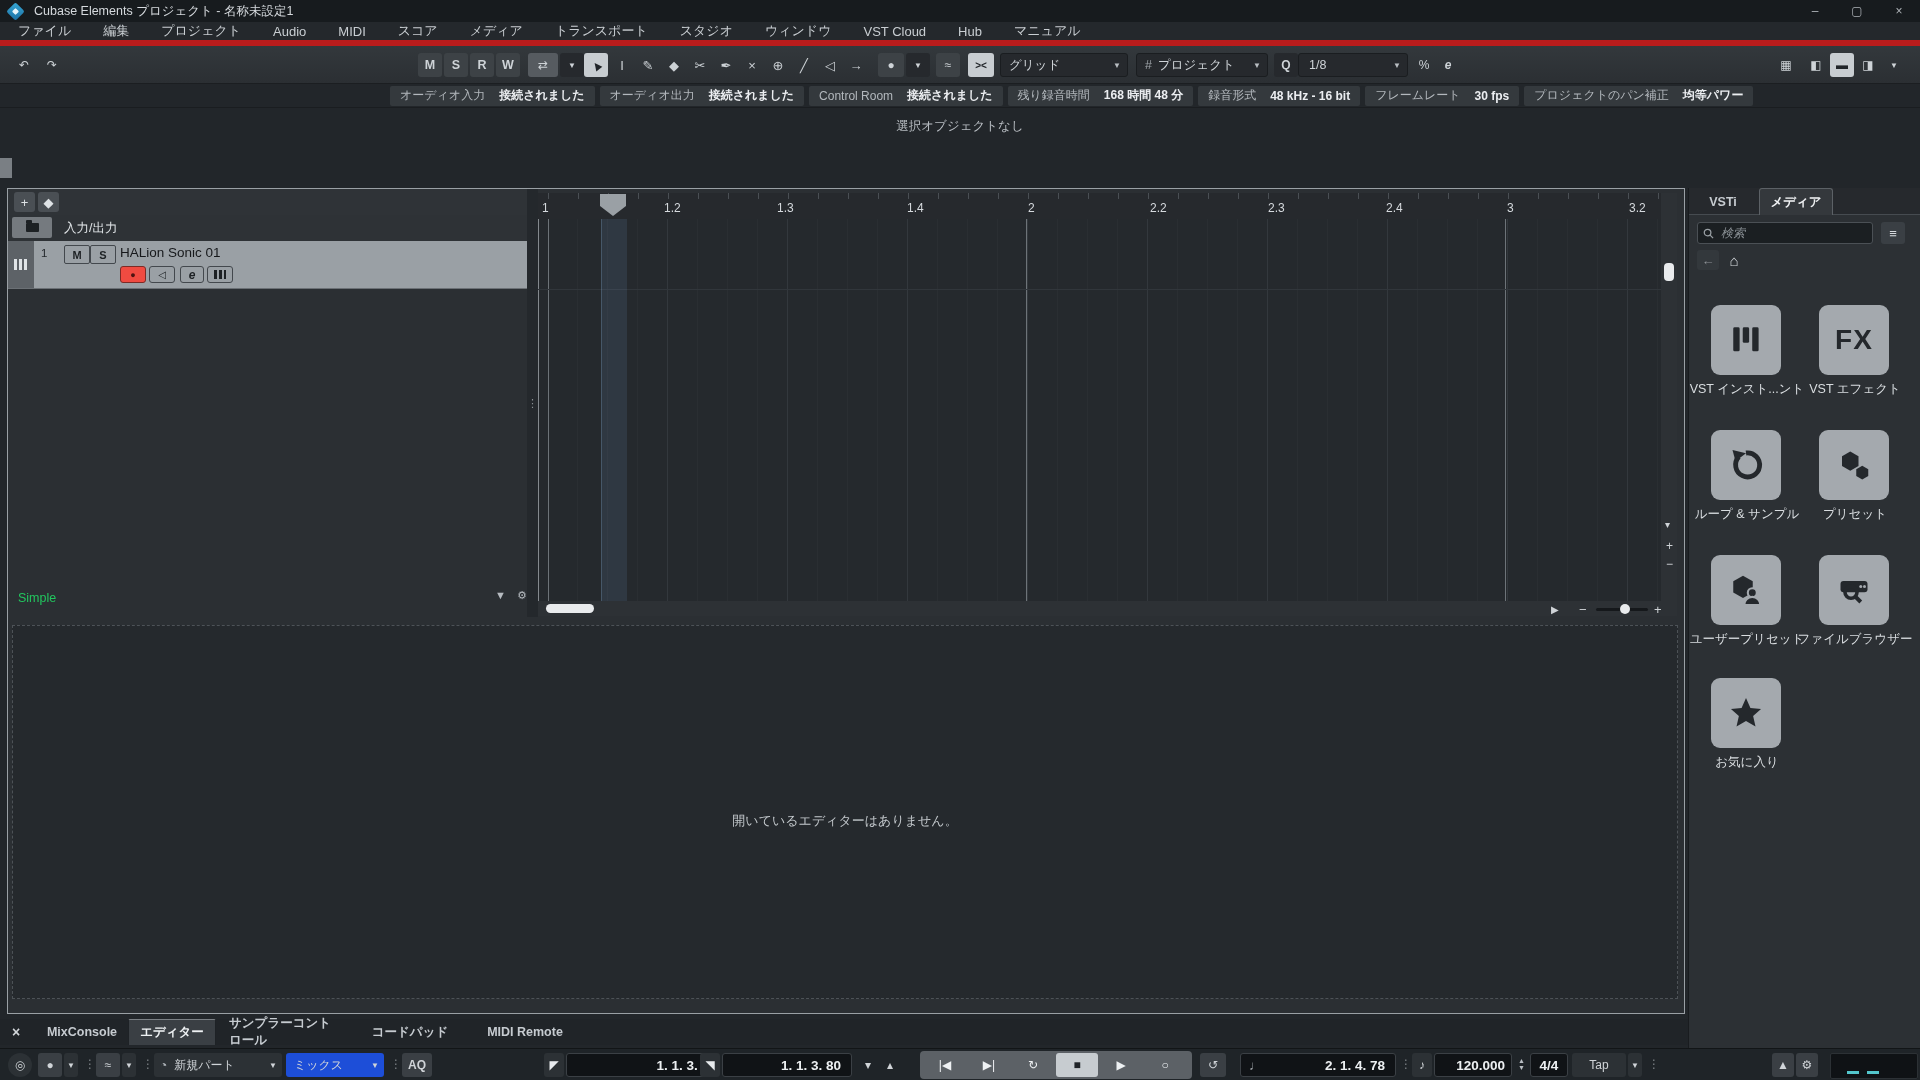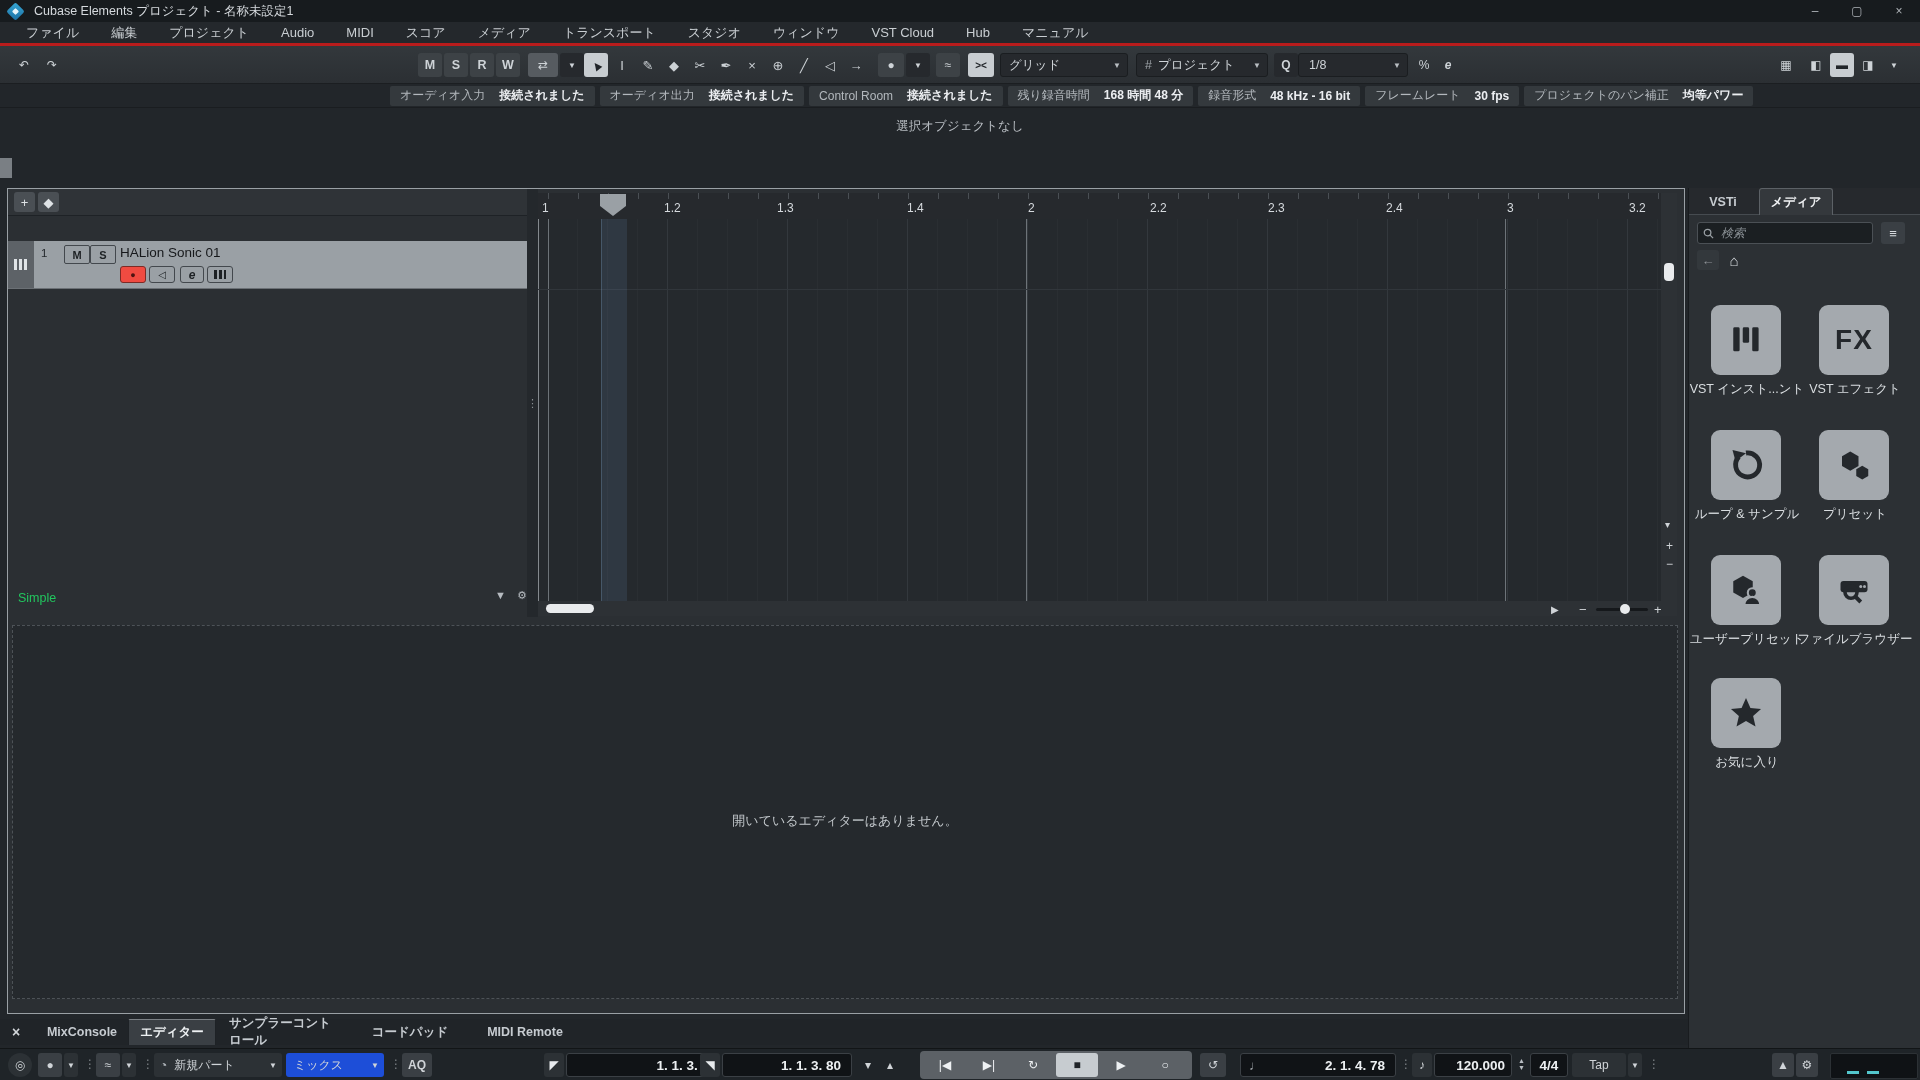--- a/index.html
+++ b/index.html
@@ -10,21 +10,21 @@
 
   
   .titlebar{position:absolute;left:0;top:0;width:100%;height:22px;background:#171b1e;display:flex;align-items:center;}
   .logo{width:13px;height:13px;margin-left:9px;background:linear-gradient(135deg,#36a7d4,#1d6fa3);transform:rotate(45deg);border-radius:2px;position:relative;}
   .logo:after{content:'';position:absolute;left:4px;top:4px;width:5px;height:5px;background:#e8f4fa;border-radius:1px;}
   .wtitle{margin-left:12px;font-size:12.5px;color:#d5d9dd;}
   .wbtns{position:absolute;right:0;top:0;height:22px;display:flex;}
   .wbtn{width:42px;height:22px;display:flex;align-items:center;justify-content:center;color:#aeb3b8;font-size:12px;}
 
   
-  .menubar{position:absolute;left:0;top:22px;width:100%;height:24px;background:#24282c;display:flex;align-items:center;padding-left:10px;border-bottom:3px solid #b91c1c;box-sizing:border-box;}
+  .menubar{position:absolute;left:0;top:22px;width:100%;height:24px;background:#24282c;display:flex;align-items:center;padding-left:2px;border-bottom:6px solid #b91c1c;box-sizing:border-box;}
   .menuitem{padding:0 16px;color:#c9ced2;font-size:13px;}
 
   
   .toolbar{position:absolute;left:0;top:46px;width:100%;height:38px;background:linear-gradient(#33383c,#2b2f33);border-bottom:1px solid #1b1e21;box-sizing:border-box;}
   .tbtn{position:absolute;top:7px;height:24px;min-width:24px;border-radius:3px;background:#3d4246;color:#ced3d7;
         display:flex;align-items:center;justify-content:center;font-size:12px;box-sizing:border-box;}
   .tbtn.flat{background:transparent;}
   .tbtn.sel{background:#c8cdd1;color:#212529;}
   .tbtn.dark{background:#26292d;}
   .ddfield{position:absolute;top:7px;height:24px;background:#26292d;border:1px solid #1a1d20;border-radius:3px;color:#ced3d7;display:flex;align-items:center;box-sizing:border-box;font-size:12.5px;}
@@ -265,20 +265,26 @@
   <div class="statusline">選択オブジェクトなし</div>
   <div class="edgecell"></div>
 
   <div class="project">
 
     <div class="trkhdr">
       <div class="smbtn" style="left:6px">+</div>
       <div class="smbtn" style="left:30px">◆</div>
     </div>
 
+    <div class="iorow">
+      <div class="iobox">
+          <div class="folder"></div>
+        </div>
+      <div class="iolabel">入力/出力</div>
+    </div>
 
     <div class="trackrow">
       <div class="trkicon">
           <span class="pkeys light"></span>
         </div>
       <div class="trknum">1</div>
       <div class="msbtn" style="left:56px">M</div>
       <div class="msbtn" style="left:82px">S</div>
       <div class="trkname">HALion Sonic 01</div>
       <div class="trbtn rec" style="left:112px;width:26px">

